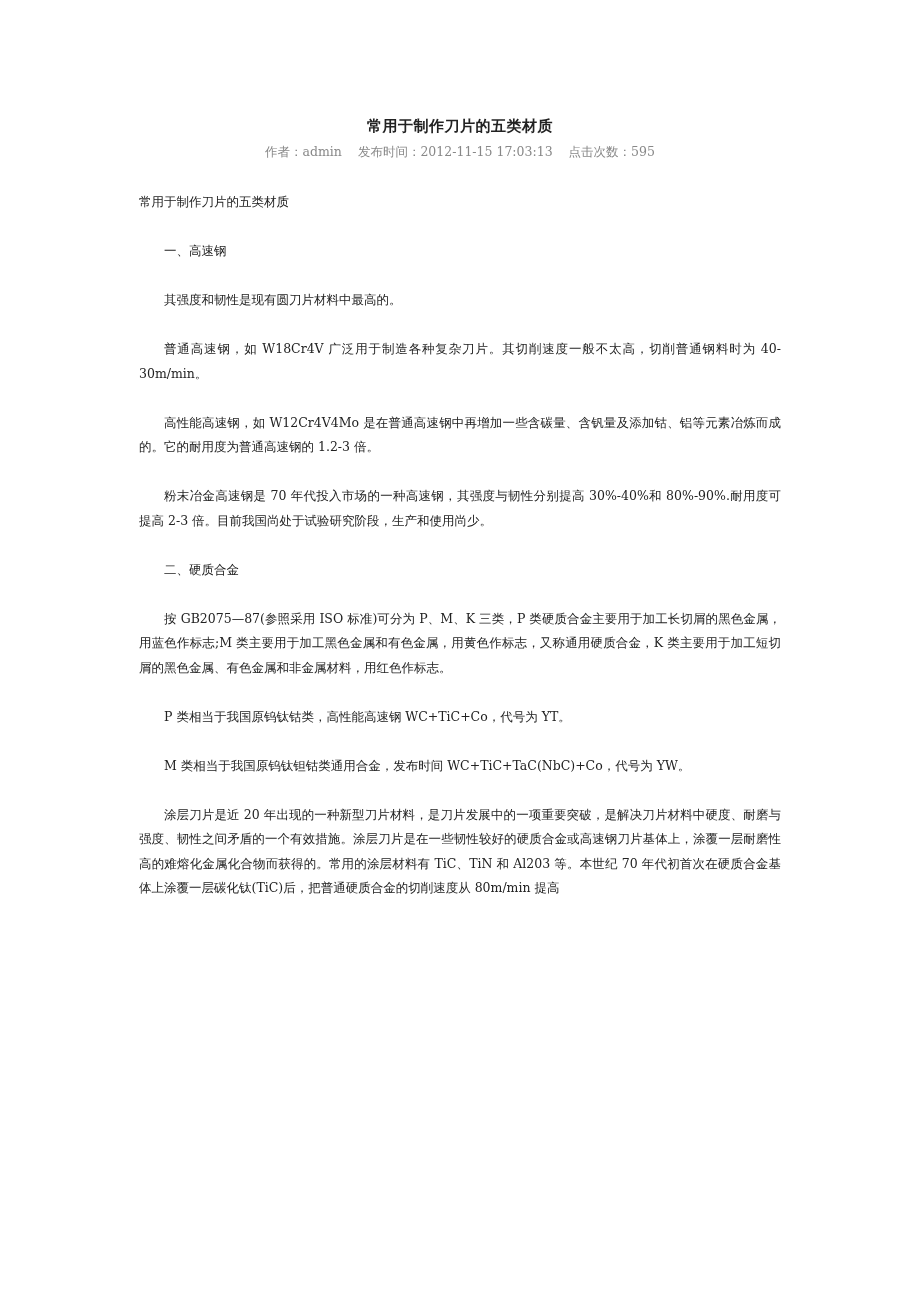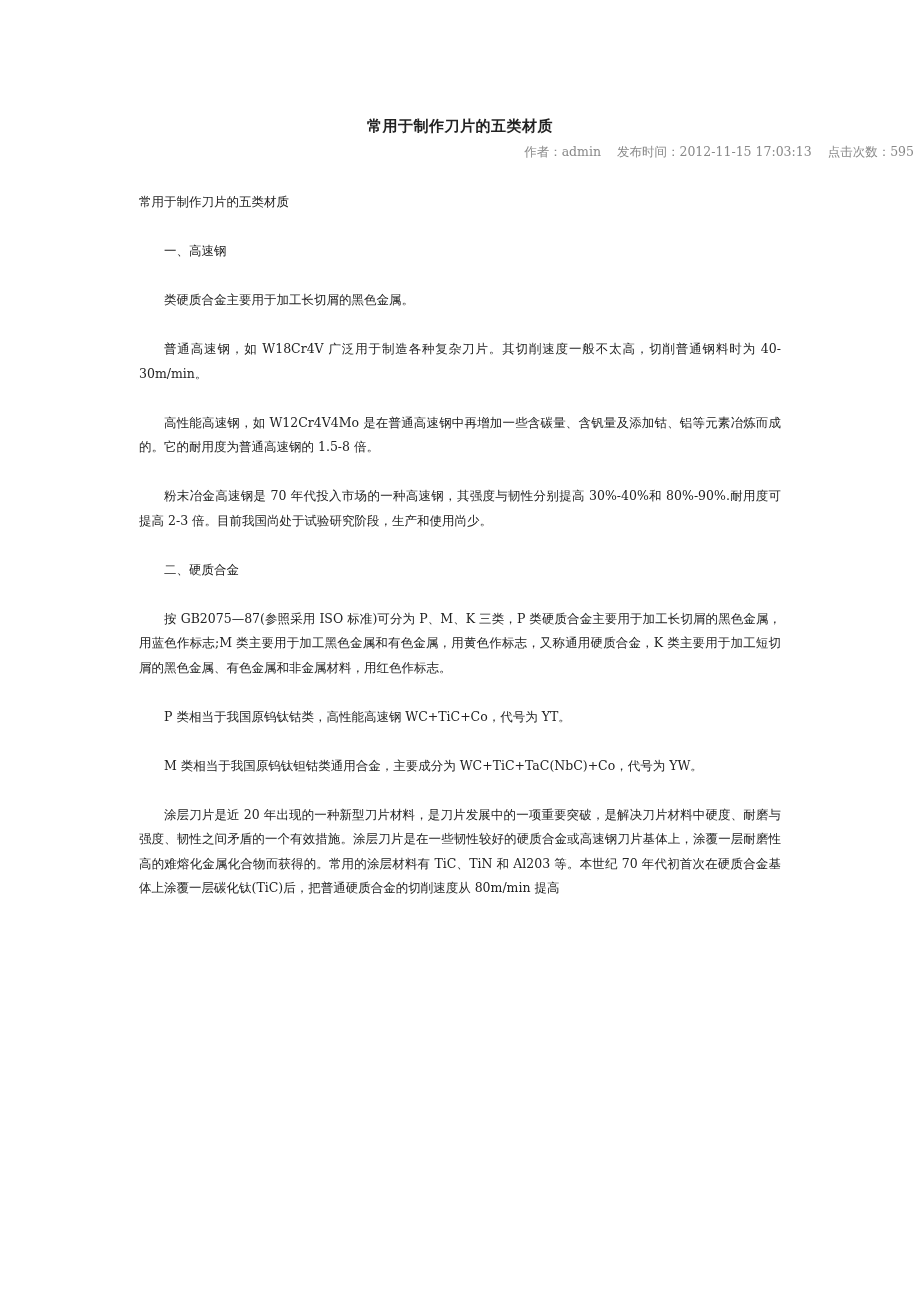--- a/index.html
+++ b/index.html
@@ -1,21 +1,21 @@
 <!DOCTYPE html>
 <html><head>
 <meta charset="utf-8">
 <style>
   html, body { margin: 0; padding: 0; background: #ffffff; }
   body { width: 920px; height: 1302px; position: relative; overflow: hidden;
          font-family: "DejaVu Serif", "Liberation Serif", serif; color: #222; }
   .title { position: absolute; top: 117px; left: 0; width: 920px; text-align: center;
            font-family: "DejaVu Sans", "Liberation Sans", sans-serif;
            font-size: 15px; font-weight: bold; color: #222; letter-spacing: 0.5px; }
-  .meta { position: absolute; top: 144px; left: 0; width: 920px; text-align: right;
+  .meta { position: absolute; top: 144px; left: 0; width: 920px; text-align: center;
           font-size: 12.5px; color: #888; }
   .meta span { margin: 0 6px; }
   .content { position: absolute; top: 190px; left: 139px; width: 642px;
              font-size: 12.5px; line-height: 24.5px; color: #222; }
   .content p { margin: 0 0 24.5px 0; text-align: justify; }
   .content p.indent { text-indent: 2em; }
 </style>
 </head>
 <body>
 
@@ -23,22 +23,22 @@
 
 <div class="meta">
   <span>作者：admin</span>
   <span>发布时间：2012-11-15 17:03:13</span>
   <span>点击次数：595</span>
 </div>
 
 <div class="content">
   <p>常用于制作刀片的五类材质</p>
   <p class="indent">一、高速钢</p>
-  <p class="indent">类硬质合金主要用于加工长切屑的黑色金属。</p>
+  <p class="indent">其强度和韧性是现有圆刀片材料中最高的。</p>
   <p class="indent">普通高速钢，如 W18Cr4V 广泛用于制造各种复杂刀片。其切削速度一般不太高，切削普通钢料时为 40-30m/min。</p>
-  <p class="indent">高性能高速钢，如 W12Cr4V4Mo 是在普通高速钢中再增加一些含碳量、含钒量及添加钴、铝等元素冶炼而成的。它的耐用度为普通高速钢的 1.5-8 倍。</p>
+  <p class="indent">高性能高速钢，如 W12Cr4V4Mo 是在普通高速钢中再增加一些含碳量、含钒量及添加钴、铝等元素冶炼而成的。它的耐用度为普通高速钢的 1.2-3 倍。</p>
   <p class="indent">粉末冶金高速钢是 70 年代投入市场的一种高速钢，其强度与韧性分别提高 30%-40%和 80%-90%.耐用度可提高 2-3 倍。目前我国尚处于试验研究阶段，生产和使用尚少。</p>
   <p class="indent">二、硬质合金</p>
   <p class="indent">按 GB2075—87(参照采用 ISO 标准)可分为 P、M、K 三类，P 类硬质合金主要用于加工长切屑的黑色金属，用蓝色作标志;M 类主要用于加工黑色金属和有色金属，用黄色作标志，又称通用硬质合金，K 类主要用于加工短切屑的黑色金属、有色金属和非金属材料，用红色作标志。</p>
   <p class="indent">P 类相当于我国原钨钛钴类，高性能高速钢 WC+TiC+Co，代号为 YT。</p>
-  <p class="indent">M 类相当于我国原钨钛钽钴类通用合金，主要成分为 WC+TiC+TaC(NbC)+Co，代号为 YW。</p>
+  <p class="indent">M 类相当于我国原钨钛钽钴类通用合金，发布时间 WC+TiC+TaC(NbC)+Co，代号为 YW。</p>
   <p class="indent">涂层刀片是近 20 年出现的一种新型刀片材料，是刀片发展中的一项重要突破，是解决刀片材料中硬度、耐磨与强度、韧性之间矛盾的一个有效措施。涂层刀片是在一些韧性较好的硬质合金或高速钢刀片基体上，涂覆一层耐磨性高的难熔化金属化合物而获得的。常用的涂层材料有 TiC、TiN 和 Al203 等。本世纪 70 年代初首次在硬质合金基体上涂覆一层碳化钛(TiC)后，把普通硬质合金的切削速度从 80m/min 提高</p>
 </div>
 
 </body></html>

